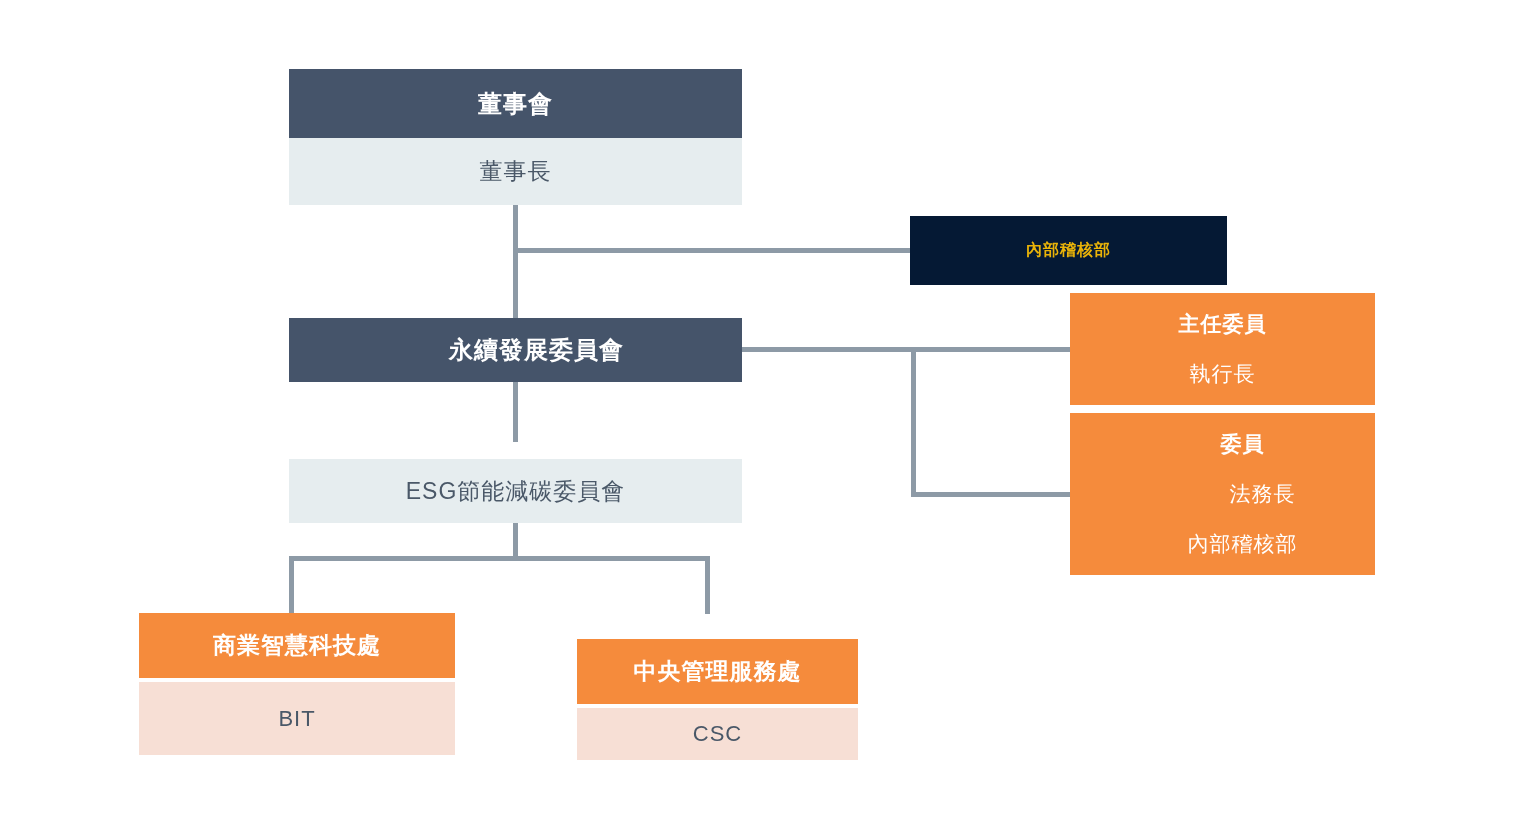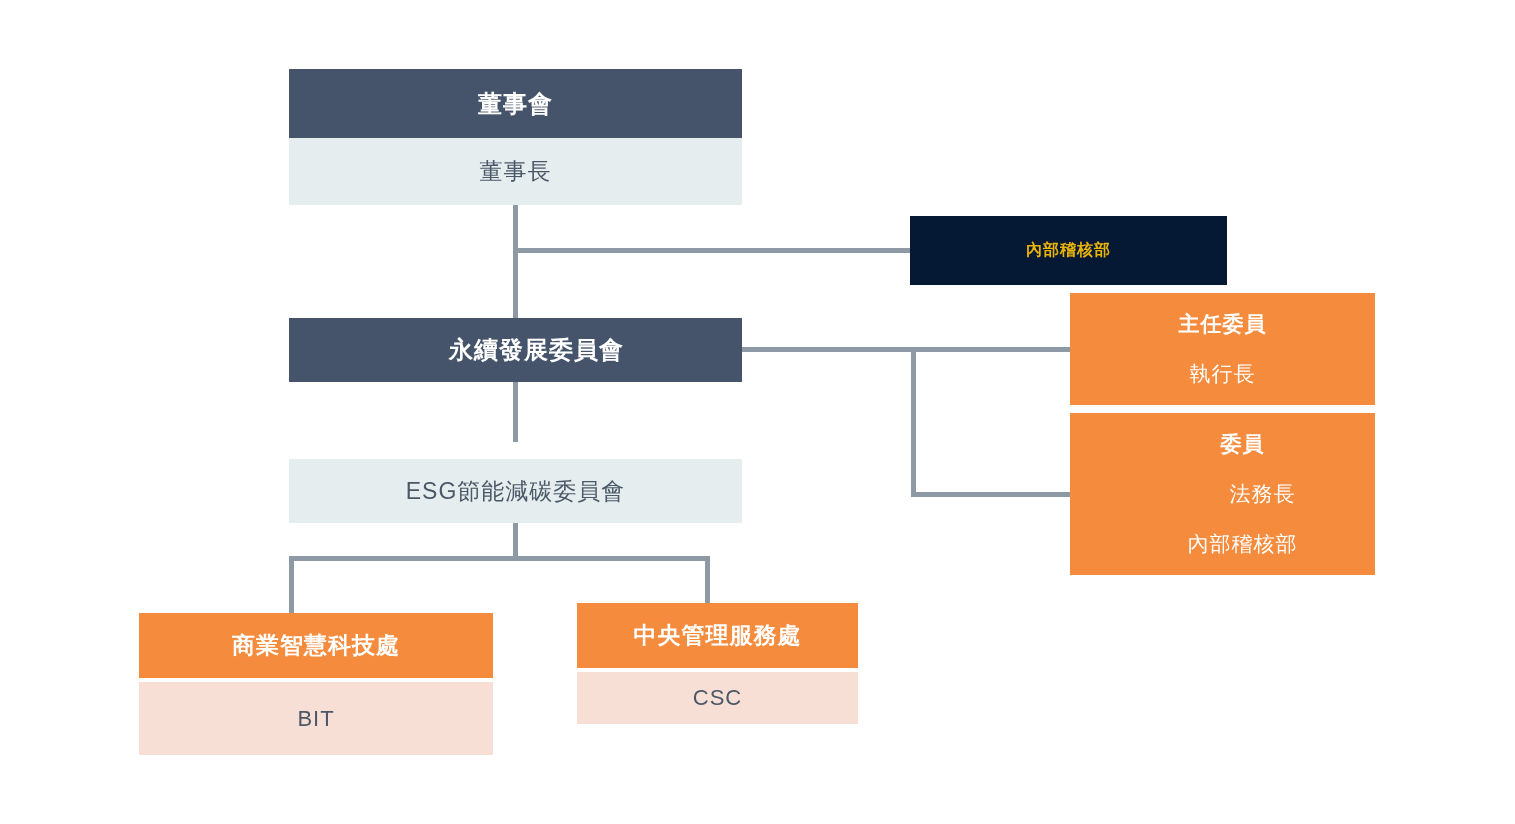--- a/index.html
+++ b/index.html
@@ -149,23 +149,23 @@
     <div class="role-line lead" style="margin-bottom:22px;">主任委員</div>
     <div class="role-line sub">執行長</div>
   </div>
 
   <div class="role-box" style="left:1070px; top:413px; width:305px; height:162px;padding-left:40px;">
     <div class="role-line lead" style="margin-bottom:22px;">委員</div>
     <div class="role-line sub" style="margin-bottom:22px;margin-left:40px;">法務長</div>
     <div class="role-line sub">內部稽核部</div>
   </div>
 
-  <div class="node" style="left:139px; top:613px; width:354px;">
+  <div class="node" style="left:139px; top:613px; width:316px;">
     <div class="cell cell-orange" style="height:65px;">商業智慧科技處</div>
     <div class="cell cell-peach" style="height:73px; margin-top:4px;">BIT</div>
   </div>
 
-  <div class="node" style="left:553px; top:603px; width:305px;padding-left:24px;">
+  <div class="node" style="left:553px; top:639px; width:305px;padding-left:24px;">
     <div class="cell cell-orange" style="height:65px;">中央管理服務處</div>
     <div class="cell cell-peach" style="height:52px; margin-top:4px;">CSC</div>
   </div>
 
 </div>
 
 </body></html>

